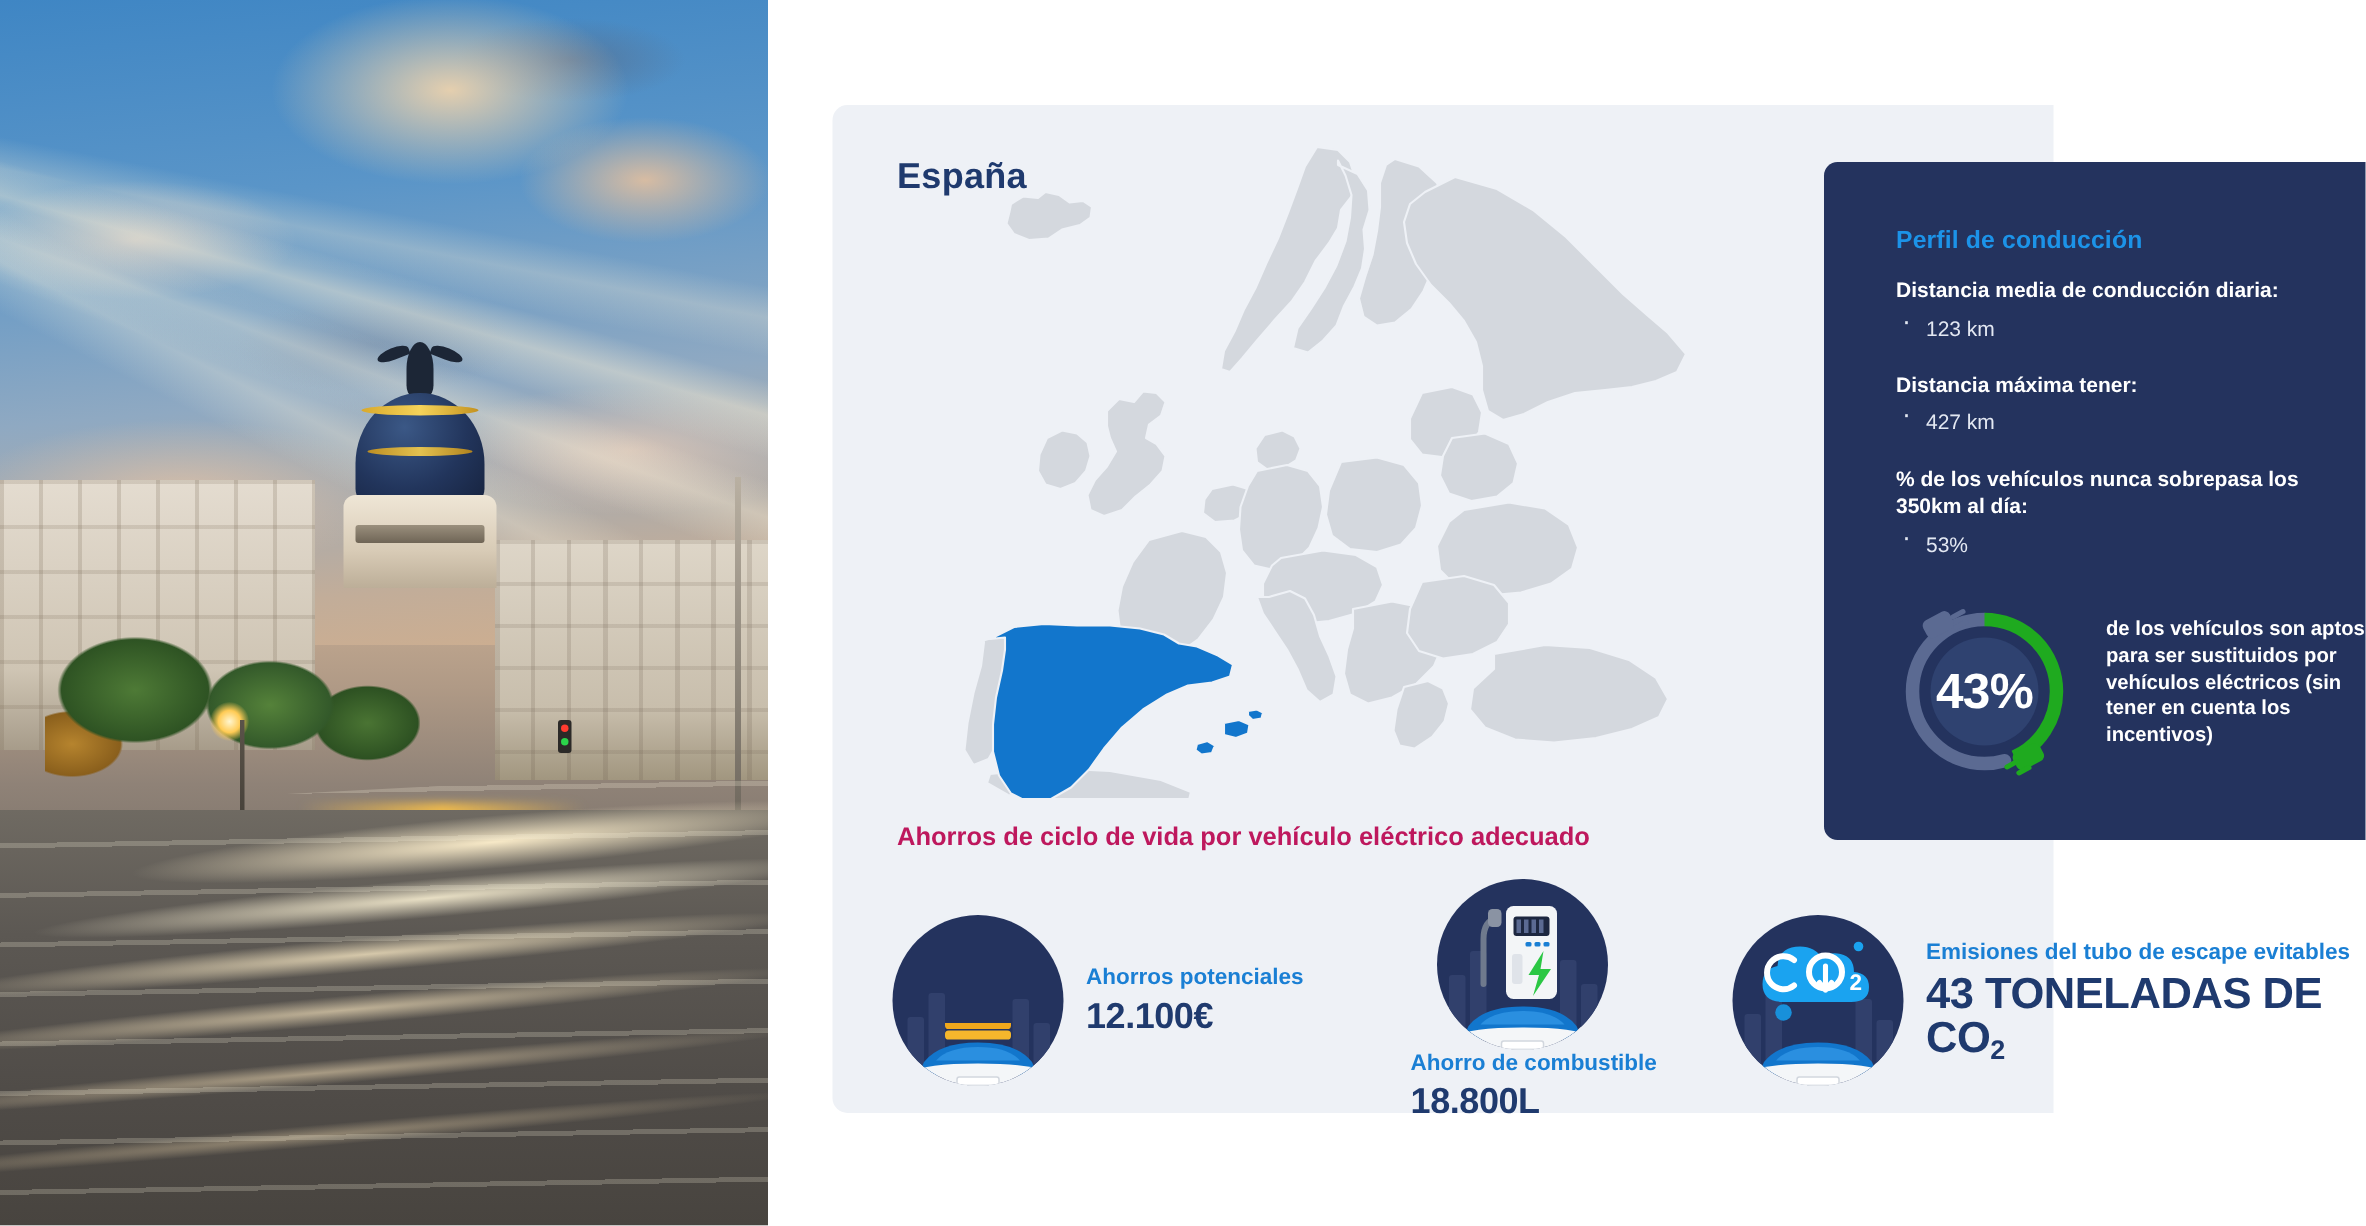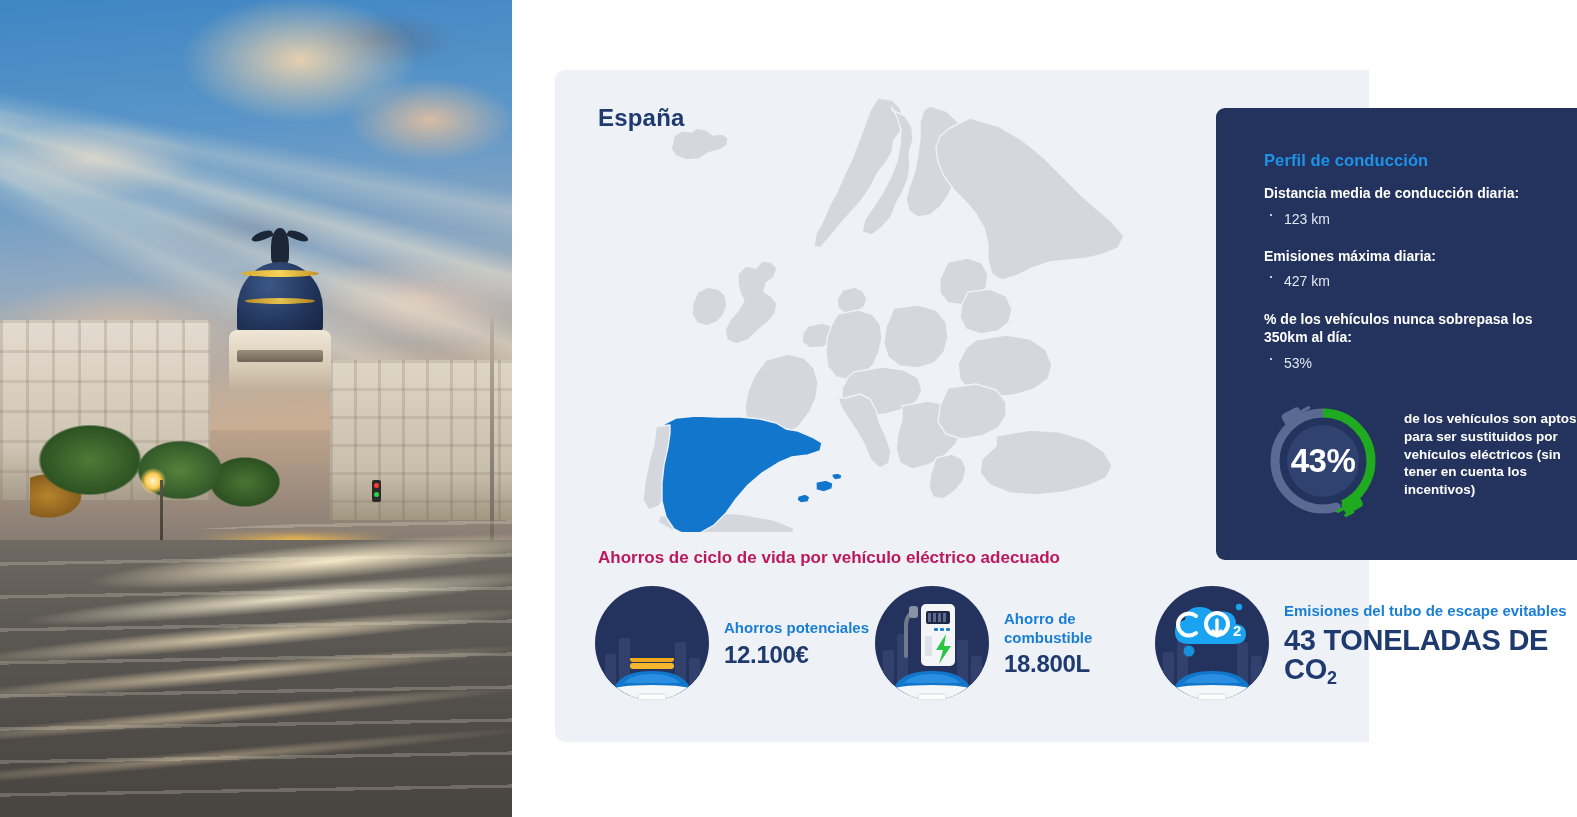--- a/index.html
+++ b/index.html
@@ -176,21 +176,21 @@
   }
 
   
   .savings-title {
     position:absolute; left:43px; top:478px;
     font-size:17px; font-weight:bold; color:#be185d;
   }
   .metrics { position:absolute; left:40px; top:516px; display:flex; gap:0; }
   .metric { display:flex; align-items:center; }
   .metric.m1 { width:280px; }
-  .metric.m2 { width:280px; }
+  .metric.m2 { width:280px;flex-direction:column; }
   .metric.m3 { width:430px; }
   .badge {
     position:relative; width:114px; height:114px; flex:0 0 114px;
     border-radius:50%; background:#24335e; overflow:hidden;
   }
   .badge .bars { position:absolute; inset:0; }
   .badge .bar { position:absolute; bottom:0; background:#31406c; border-radius:2px 2px 0 0; }
   .badge .car {
     position:absolute; left:50%; transform:translateX(-50%); bottom:-4px;
     width:104px; height:46px;
@@ -300,21 +300,21 @@
     </div>
 
     <div class="panel">
       <div class="panel-title">Perfil de conducción</div>
 
       <div class="stat-group">
         <div class="stat-label">Distancia media de conducción diaria:</div>
         <div class="stat-item">123 km</div>
       </div>
       <div class="stat-group">
-        <div class="stat-label">Emisiones máxima diaria:</div>
+        <div class="stat-label">Distancia máxima tener:</div>
         <div class="stat-item">427 km</div>
       </div>
       <div class="stat-group">
         <div class="stat-label">% de los vehículos nunca sobrepasa los 350km al día:</div>
         <div class="stat-item">53%</div>
       </div>
 
       <div class="donut-row">
         <div class="donut">
           <svg viewBox="0 0 118 118" xmlns="http://www.w3.org/2000/svg">

